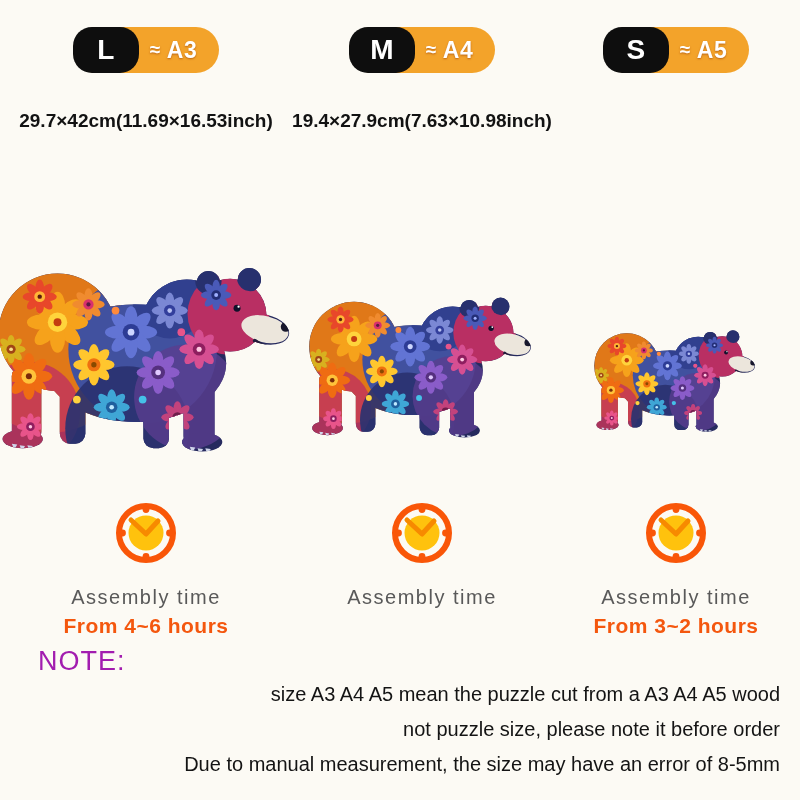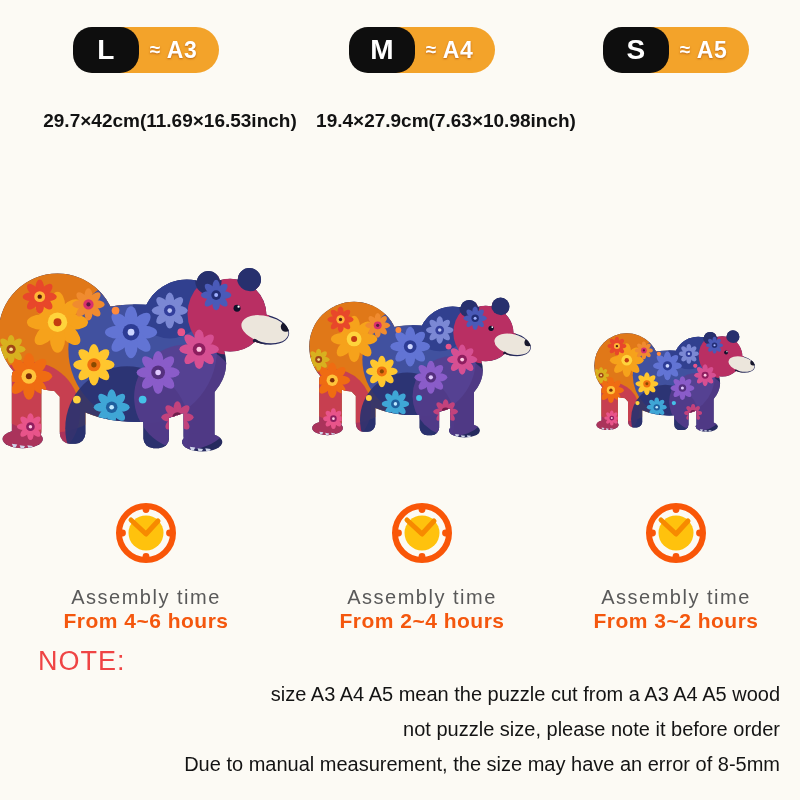--- a/index.html
+++ b/index.html
@@ -27,39 +27,39 @@
     display:flex;align-items:center;justify-content:center;
   }
   .badge-paper{
     margin-left:11px;color:#ffffff;font-weight:800;font-size:23px;
     text-shadow:0 1px 2px rgba(140,50,0,.55);
     display:flex;align-items:center;gap:6px;letter-spacing:.5px;
   }
   .badge-approx{font-size:19px;font-weight:700;}
 
   
-  .row-dims{top:110px;padding-left:24px;}
+  .row-dims{top:110px;}
   .dim-text{font-size:19px;font-weight:600;color:#121212;white-space:nowrap;}
 
   
   .row-bears{top:225px;height:256px;}
   .row-bears .cell{justify-content:flex-end;}
   .bear-l{width:325px;height:248px;}
   .bear-m{width:248px;height:189px;margin-bottom:21px;}
   .bear-s{width:180px;height:137px;margin-bottom:33px;}
 
   
   .row-assembly{top:500px;}
   .clock{width:66px;height:66px;}
   .assembly-label{margin-top:20px;font-size:20px;color:#595959;letter-spacing:1.5px;}
-  .assembly-hours{font-size:21px;font-weight:700;color:#f4570e;letter-spacing:.5px;}
+  .assembly-hours{margin-top:5px;font-size:21px;font-weight:700;color:#f4570e;letter-spacing:.5px;}
 
   
   .note{position:absolute;left:38px;top:646px;right:20px;}
-  .note-title{color:#ef4444;font-size:27px;font-weight:500;letter-spacing:1px;}
+  .note-title{color:#a21caf;font-size:27px;font-weight:500;letter-spacing:1px;}
   .note-line{margin-left:38px;font-size:20px;color:#141414;line-height:35px;white-space:nowrap;text-align:right;}
   .note-line:first-of-type{margin-top:8px;}
 
   .defs-holder{position:absolute;width:0;height:0;overflow:hidden;}
 </style>
 </head>
 <body>
 
 <svg class="defs-holder" aria-hidden="true">
   <defs>
@@ -241,21 +241,20 @@
           <use href="#clock-art"></use>
         </svg>
       <span class="assembly-label">Assembly time</span>
       <span class="assembly-hours">From 4~6 hours</span>
     </div>
     <div class="cell">
       <svg class="clock" viewBox="0 0 66 66">
           <use href="#clock-art"></use>
         </svg>
       <span class="assembly-label">Assembly time</span>
-      <span class="assembly-hours">From 2~4 hours</span>
     </div>
     <div class="cell">
       <svg class="clock" viewBox="0 0 66 66">
           <use href="#clock-art"></use>
         </svg>
       <span class="assembly-label">Assembly time</span>
       <span class="assembly-hours">From 3~2 hours</span>
     </div>
   </div>
 

